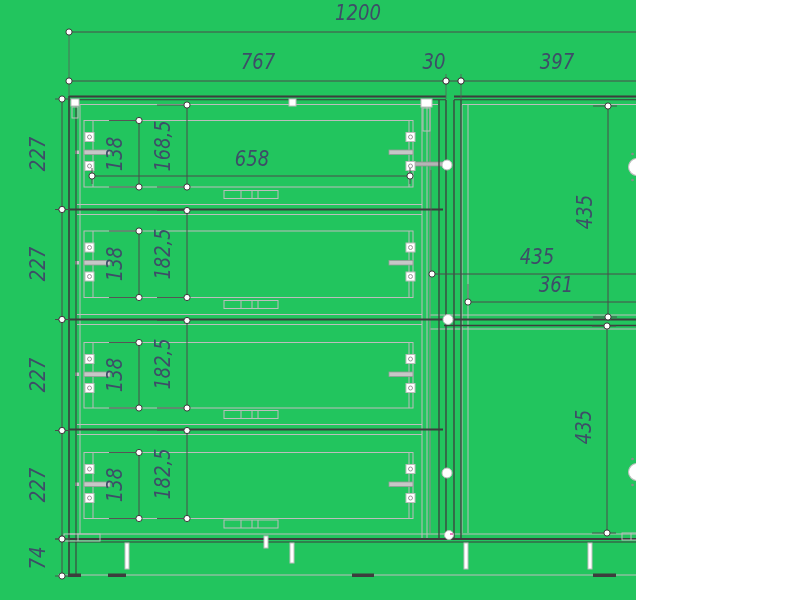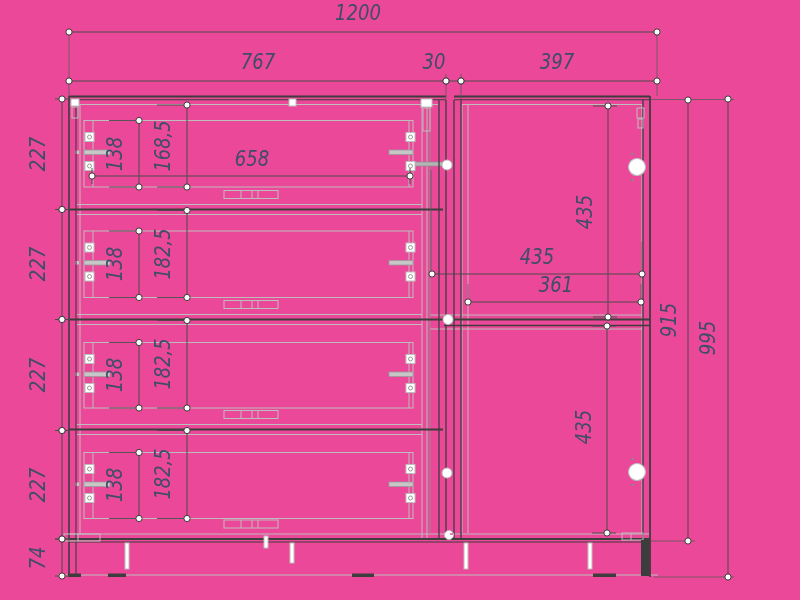--- a/index.html
+++ b/index.html
@@ -1,17 +1,17 @@
 <!DOCTYPE html>
 <html><head>
 <meta charset="utf-8">
 <title>Cabinet Technical Drawing</title>
 <style>
   html,body{margin:0;padding:0;background:#ffffff;}
-  #stage{position:relative;width:800px;height:600px;background:#ec4899;overflow:hidden;
+  #stage{position:relative;width:636px;height:600px;background:#22c55e;overflow:hidden;
          font-family:"DejaVu Sans", sans-serif;}
   svg text{font-family:"DejaVu Sans", sans-serif;font-style:italic;}
 </style>
 </head>
 <body>
 
 <div id="stage">
   <svg id="cad" width="800" height="600" viewBox="0 0 800 600">
       <g>
         <line x1="80" y1="104.5" x2="438" y2="104.5" stroke="#bdbdbd" stroke-width="1"></line>

